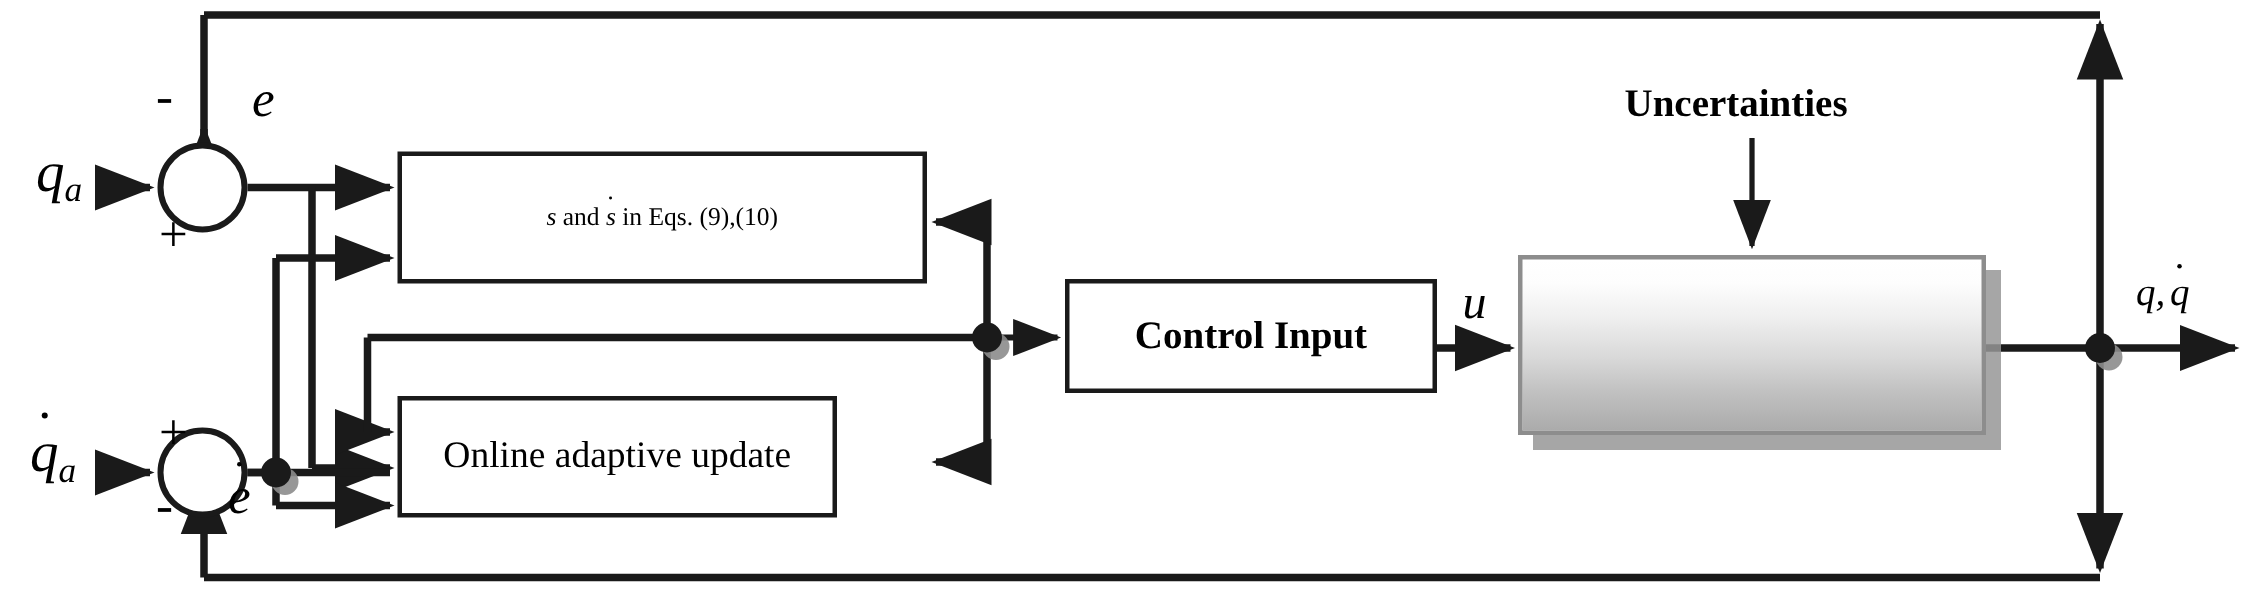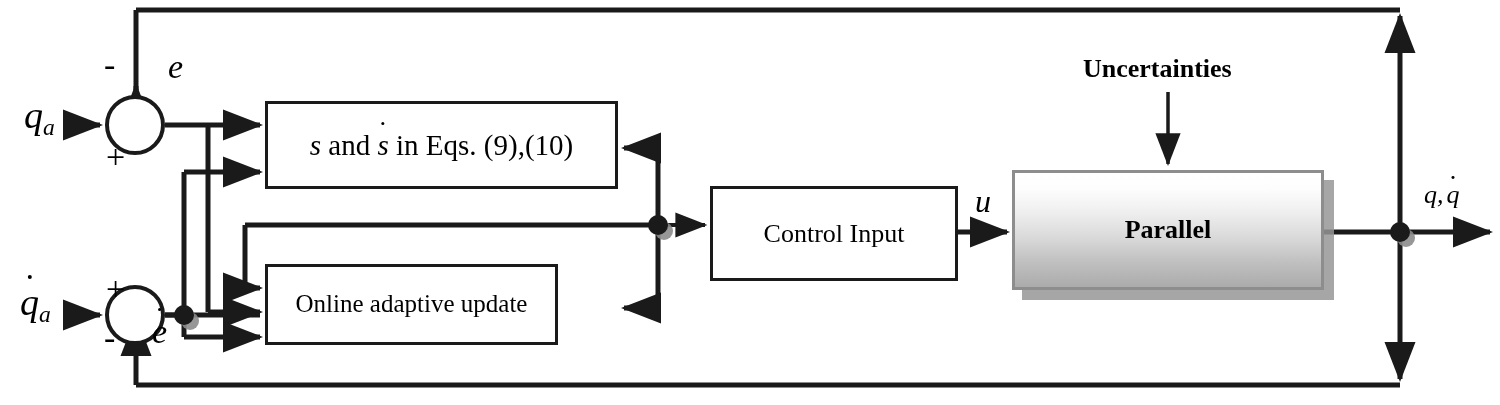--- a/index.html
+++ b/index.html
@@ -30,31 +30,31 @@
     background: #ffffff;
     border: 3px solid #1a1a1a;
     display: flex;
     align-items: center;
     justify-content: center;
     text-align: center;
     color: #000000;
   }
   #block-s-eqs {
     left: 265px; top: 101px; width: 353px; height: 88px;
-    font-size: 29px;
+    font-size: 17px;
   }
   #block-adaptive {
     left: 265px; top: 264px; width: 293px; height: 81px;
     font-size: 25px;
     line-height: 1.22;
   }
   #block-control-input {
-    left: 710px; top: 186px; width: 248px; height: 95px;
+    left: 710px; top: 186px; width: 248px; height: 76px;
     font-size: 26px;
-    font-weight: normal;
+    font-weight: bold;
   }
   #block-parallel-manipulators {
     left: 1012px; top: 170px; width: 312px; height: 120px;
     border: 3px solid #8d8d8d;
     background: linear-gradient(to bottom,
                 #ffffff 0%, #fdfdfd 14%, #efefef 34%,
                 #d8d8d8 58%, #c0c0c0 78%, #ababab 100%);
     box-shadow: 10px 10px 0 0 rgba(150,150,150,0.85);
     font-size: 26px;
     font-weight: bold;
@@ -209,21 +209,21 @@
       <span>Online adaptive update</span><br>
     </span>
   </div>
 
   <div class="block" id="block-control-input">
     <span>Control Input</span>
   </div>
 
   <div class="block" id="block-parallel-manipulators">
     <span>
-      <span>Parallel</span><br>
+      <br>
     </span>
   </div>
 
   <div class="lbl" id="label-qa"><span class="mathit">q</span><span class="mathit" style="font-size:0.62em; position:relative; top:0.30em;">a</span></div>
 
   <div class="lbl" id="label-qad"><span class="mathit sup-dot">q</span><span class="mathit" style="font-size:0.62em; position:relative; top:0.30em;">a</span></div>
 
   <div class="lbl mathit" id="label-e">e</div>
 
   <div class="lbl" id="label-edot"><span class="mathit sup-dot">e</span></div>

